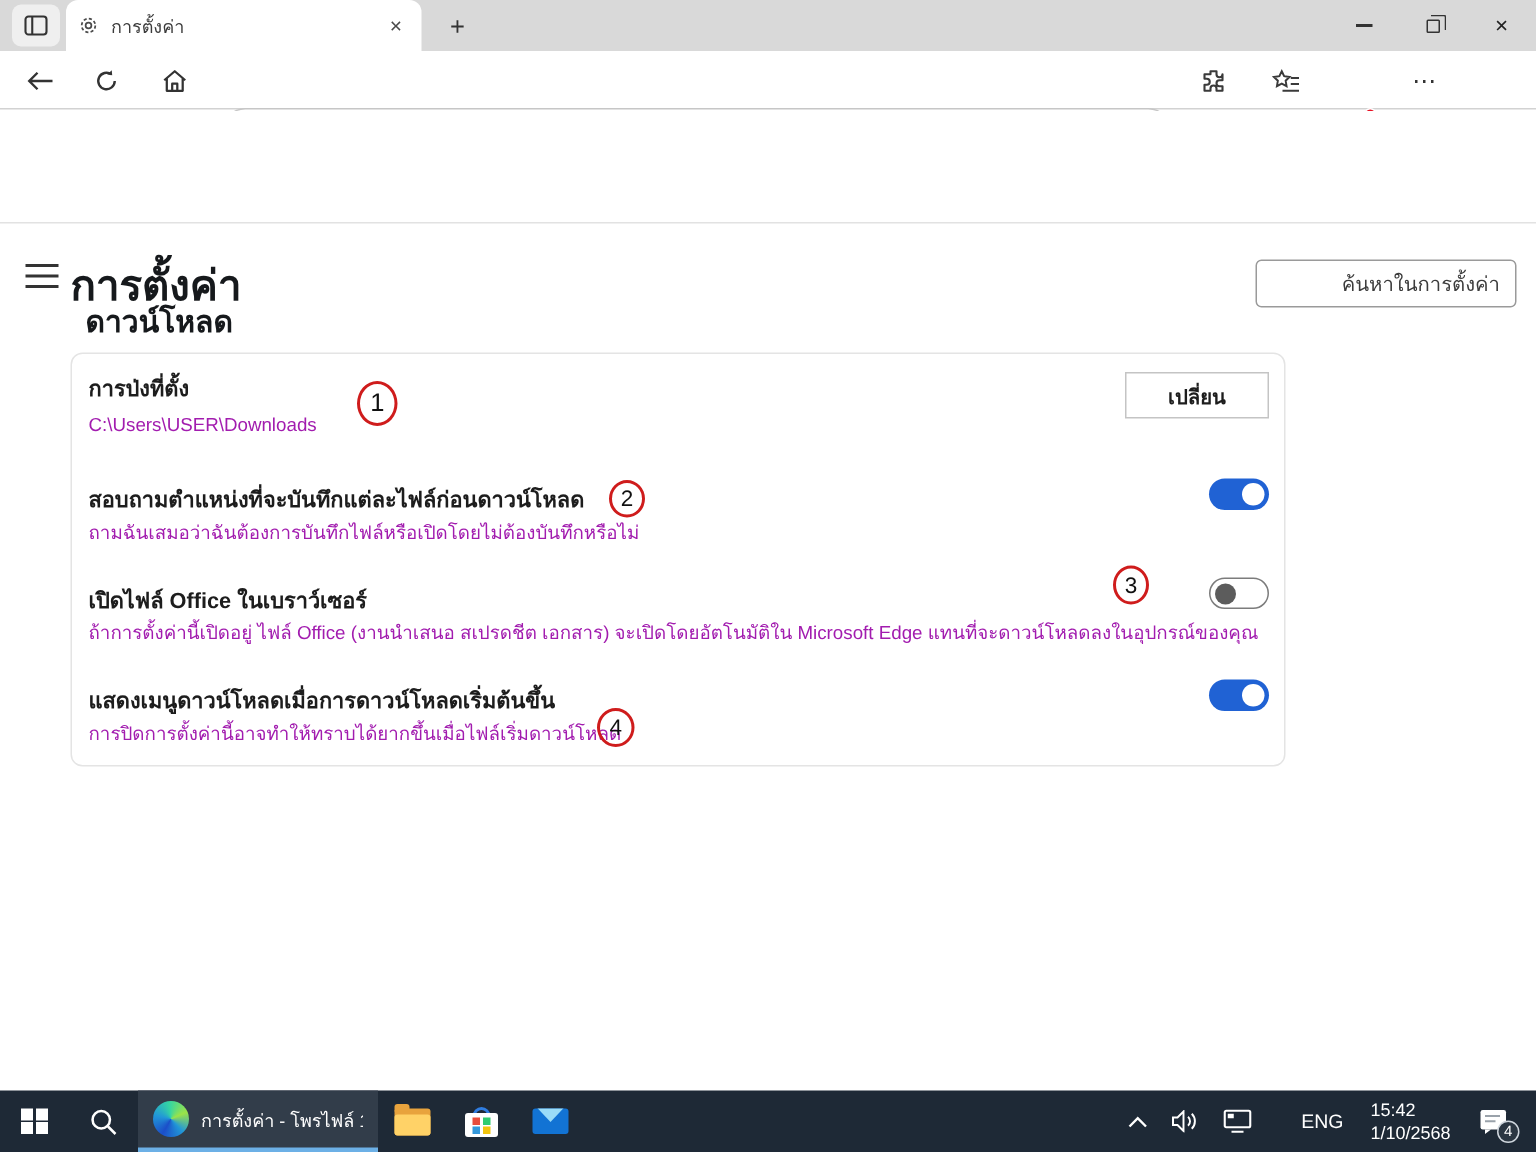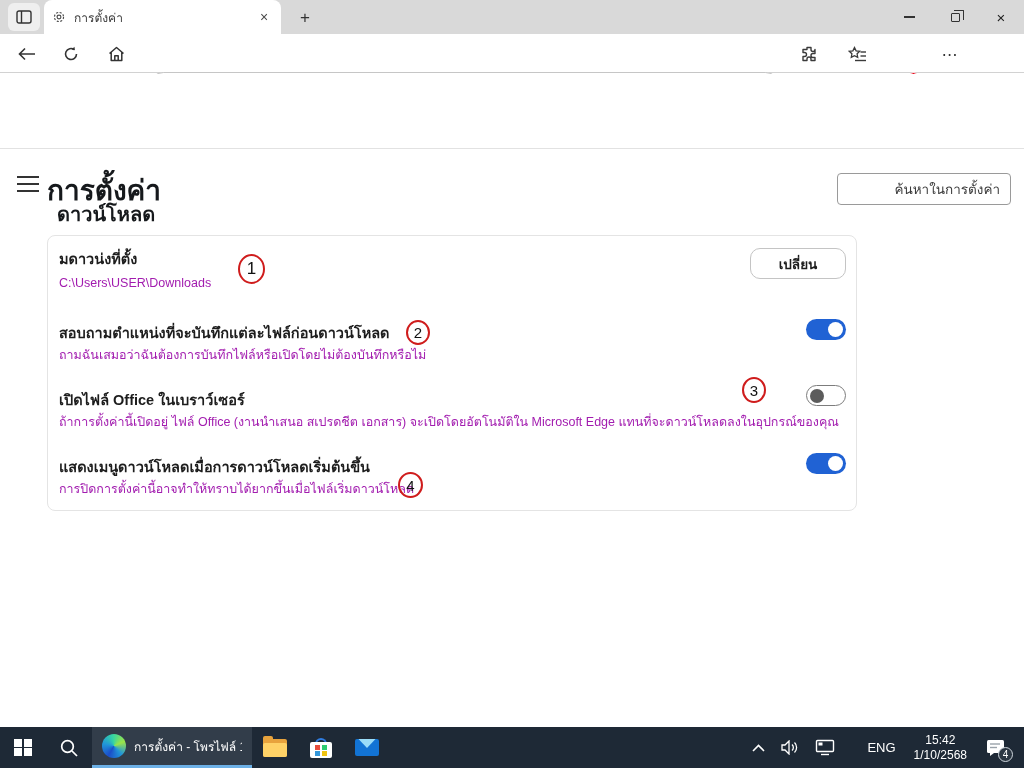--- a/index.html
+++ b/index.html
@@ -43,21 +43,21 @@
   .burger span { display:block; height:2px; background:#333; }
   .set-title { position:absolute; left:47px; top:94px; font-size:28px; font-weight:bold; color:#16191c; }
   .search-box { position:absolute; left:837px; top:99px; width:174px; height:32px; border:1px solid #9a9a9a; border-radius:4px; background:#fff; padding:0 10px; font-size:13.5px; color:#333; font-family:inherit;text-align:right; }
   .search-box::placeholder { color:#3c3c3c; opacity:1; }
 
   
   .section-title { position:absolute; left:57px; top:198px; font-size:20px; font-weight:bold; color:#16191c; }
   .card { position:absolute; left:47px; top:235px; width:810px; height:276px; border:1px solid #e4e4e4; border-radius:8px; background:#fff; }
   .row-title { position:absolute; font-size:14.5px; font-weight:bold; color:#1d1d1d; white-space:nowrap; }
   .row-sub { position:absolute; font-size:12.5px; color:#a21caf; white-space:nowrap; }
-  .change-btn { position:absolute; left:750px; top:248px; width:96px; height:31px; background:#fff; border:1px solid #c4c4c4; border-radius:10px; font-size:13.5px; font-weight:bold; color:#1d1d1d; font-family:inherit; }
+  .change-btn { position:absolute; left:750px; top:248px; width:96px; height:31px; background:#fff; border:1px solid #c4c4c4; border-radius:0; font-size:13.5px; font-weight:bold; color:#1d1d1d; font-family:inherit; }
   .toggle { position:absolute; left:806px; width:40px; height:21px; border-radius:11px; }
   .toggle.on { background:#2062d4; }
   .toggle.on:before { content:""; position:absolute; right:3px; top:3px; width:15px; height:15px; border-radius:50%; background:#fff; }
   .toggle.off { background:#fff; border:1px solid #7c7c7c; }
   .toggle.off:before { content:""; position:absolute; left:3px; top:2.5px; width:14px; height:14px; border-radius:50%; background:#5c5c5c; }
 
   .ann { position:absolute; border:2px solid #cf1c1c; border-radius:50%; display:flex; align-items:center; justify-content:center; color:#111; font-weight:normal; background:transparent; }
   .ann1 { left:238px; top:254px; width:27px; height:30px; font-size:17px; }
   .ann2 { left:406px; top:320px; width:24px; height:25px; font-size:15px; }
   .ann3 { left:742px; top:377px; width:24px; height:26px; font-size:15px; }
@@ -78,21 +78,21 @@
   .folder-ic .front { position:absolute; left:0; top:4px; width:24px; height:14px; background:#ffd267; border-radius:2px; }
   .store-ic { position:relative; width:22px; height:20px; }
   .store-ic .bag { position:absolute; left:0; top:4px; width:22px; height:16px; background:#fff; border-radius:2px; }
   .store-ic .handle { position:absolute; left:5px; top:0; width:12px; height:9px; border:2.5px solid #2f7de1; border-bottom:none; border-radius:6px 6px 0 0; }
   .store-ic .sq { position:absolute; width:5px; height:5px; }
   .mail-ic { position:relative; width:24px; height:17px; background:#1273d4; border-radius:2px; overflow:hidden; }
   .mail-ic:before { content:""; position:absolute; left:-5px; top:-9px; width:34px; height:18px; background:#9adcf8; transform:rotate(0deg); clip-path:polygon(0 0,100% 0,50% 100%); }
   .tray { margin-left:auto; display:flex; align-items:center; color:#fff; }
   .tray-item { display:flex; align-items:center; justify-content:center; height:41px; padding:0 8px; }
   .lang { font-size:13px;margin-left:16px; }
-  .clock { text-align:center; font-size:12px; line-height:15px; padding:0 10px; }
+  .clock { text-align:left; font-size:12px; line-height:15px; padding:0 10px; }
   .notif { position:relative; padding:0 14px 0 8px; }
   .notif-badge { position:absolute; right:8px; bottom:6px; width:15px; height:15px; border-radius:50%; background:#2b3642; border:1.5px solid #cfd6dd; color:#fff; font-size:10px; display:flex; align-items:center; justify-content:center; }
   .desk-sep { width:1px; background:#55606c; margin-left:2px; }
   svg { display:block; }
 </style>
 </head>
 <body>
 
 <div class="tabstrip">
   <div class="ws-btn">
@@ -185,21 +185,21 @@
       <span></span>
     </div>
   <div class="set-title">การตั้งค่า</div>
   <input class="search-box" type="text" placeholder="ค้นหาในการตั้งค่า" style="">
 </div>
 
 <div class="section-title">ดาวน์โหลด</div>
 
 <div class="card"></div>
 
-<div class="row-title" style="left:59px; top:247px;">มดาวน่งที่ตั้ง</div>
+<div class="row-title" style="left:59px; top:247px;">การป่งที่ตั้ง</div>
 <div class="row-sub" style="left:59px; top:276px;">C:\Users\USER\Downloads</div>
 <button class="change-btn">เปลี่ยน</button>
 
 <div class="row-title" style="left:59px; top:321px;">สอบถามตำแหน่งที่จะบันทึกแต่ละไฟล์ก่อนดาวน์โหลด</div>
 <div class="row-sub" style="left:59px; top:345px;">ถามฉันเสมอว่าฉันต้องการบันทึกไฟล์หรือเปิดโดยไม่ต้องบันทึกหรือไม่</div>
 <div class="toggle on" style="top:319px;"></div>
 
 <div class="row-title" style="left:59px; top:388px;">เปิดไฟล์ Office ในเบราว์เซอร์</div>
 <div class="row-sub" style="left:59px; top:412px;">ถ้าการตั้งค่านี้เปิดอยู่ ไฟล์ Office (งานนำเสนอ สเปรดชีต เอกสาร) จะเปิดโดยอัตโนมัติใน Microsoft Edge แทนที่จะดาวน์โหลดลงในอุปกรณ์ของคุณ</div>
 <div class="toggle off" style="top:385px;"></div>

